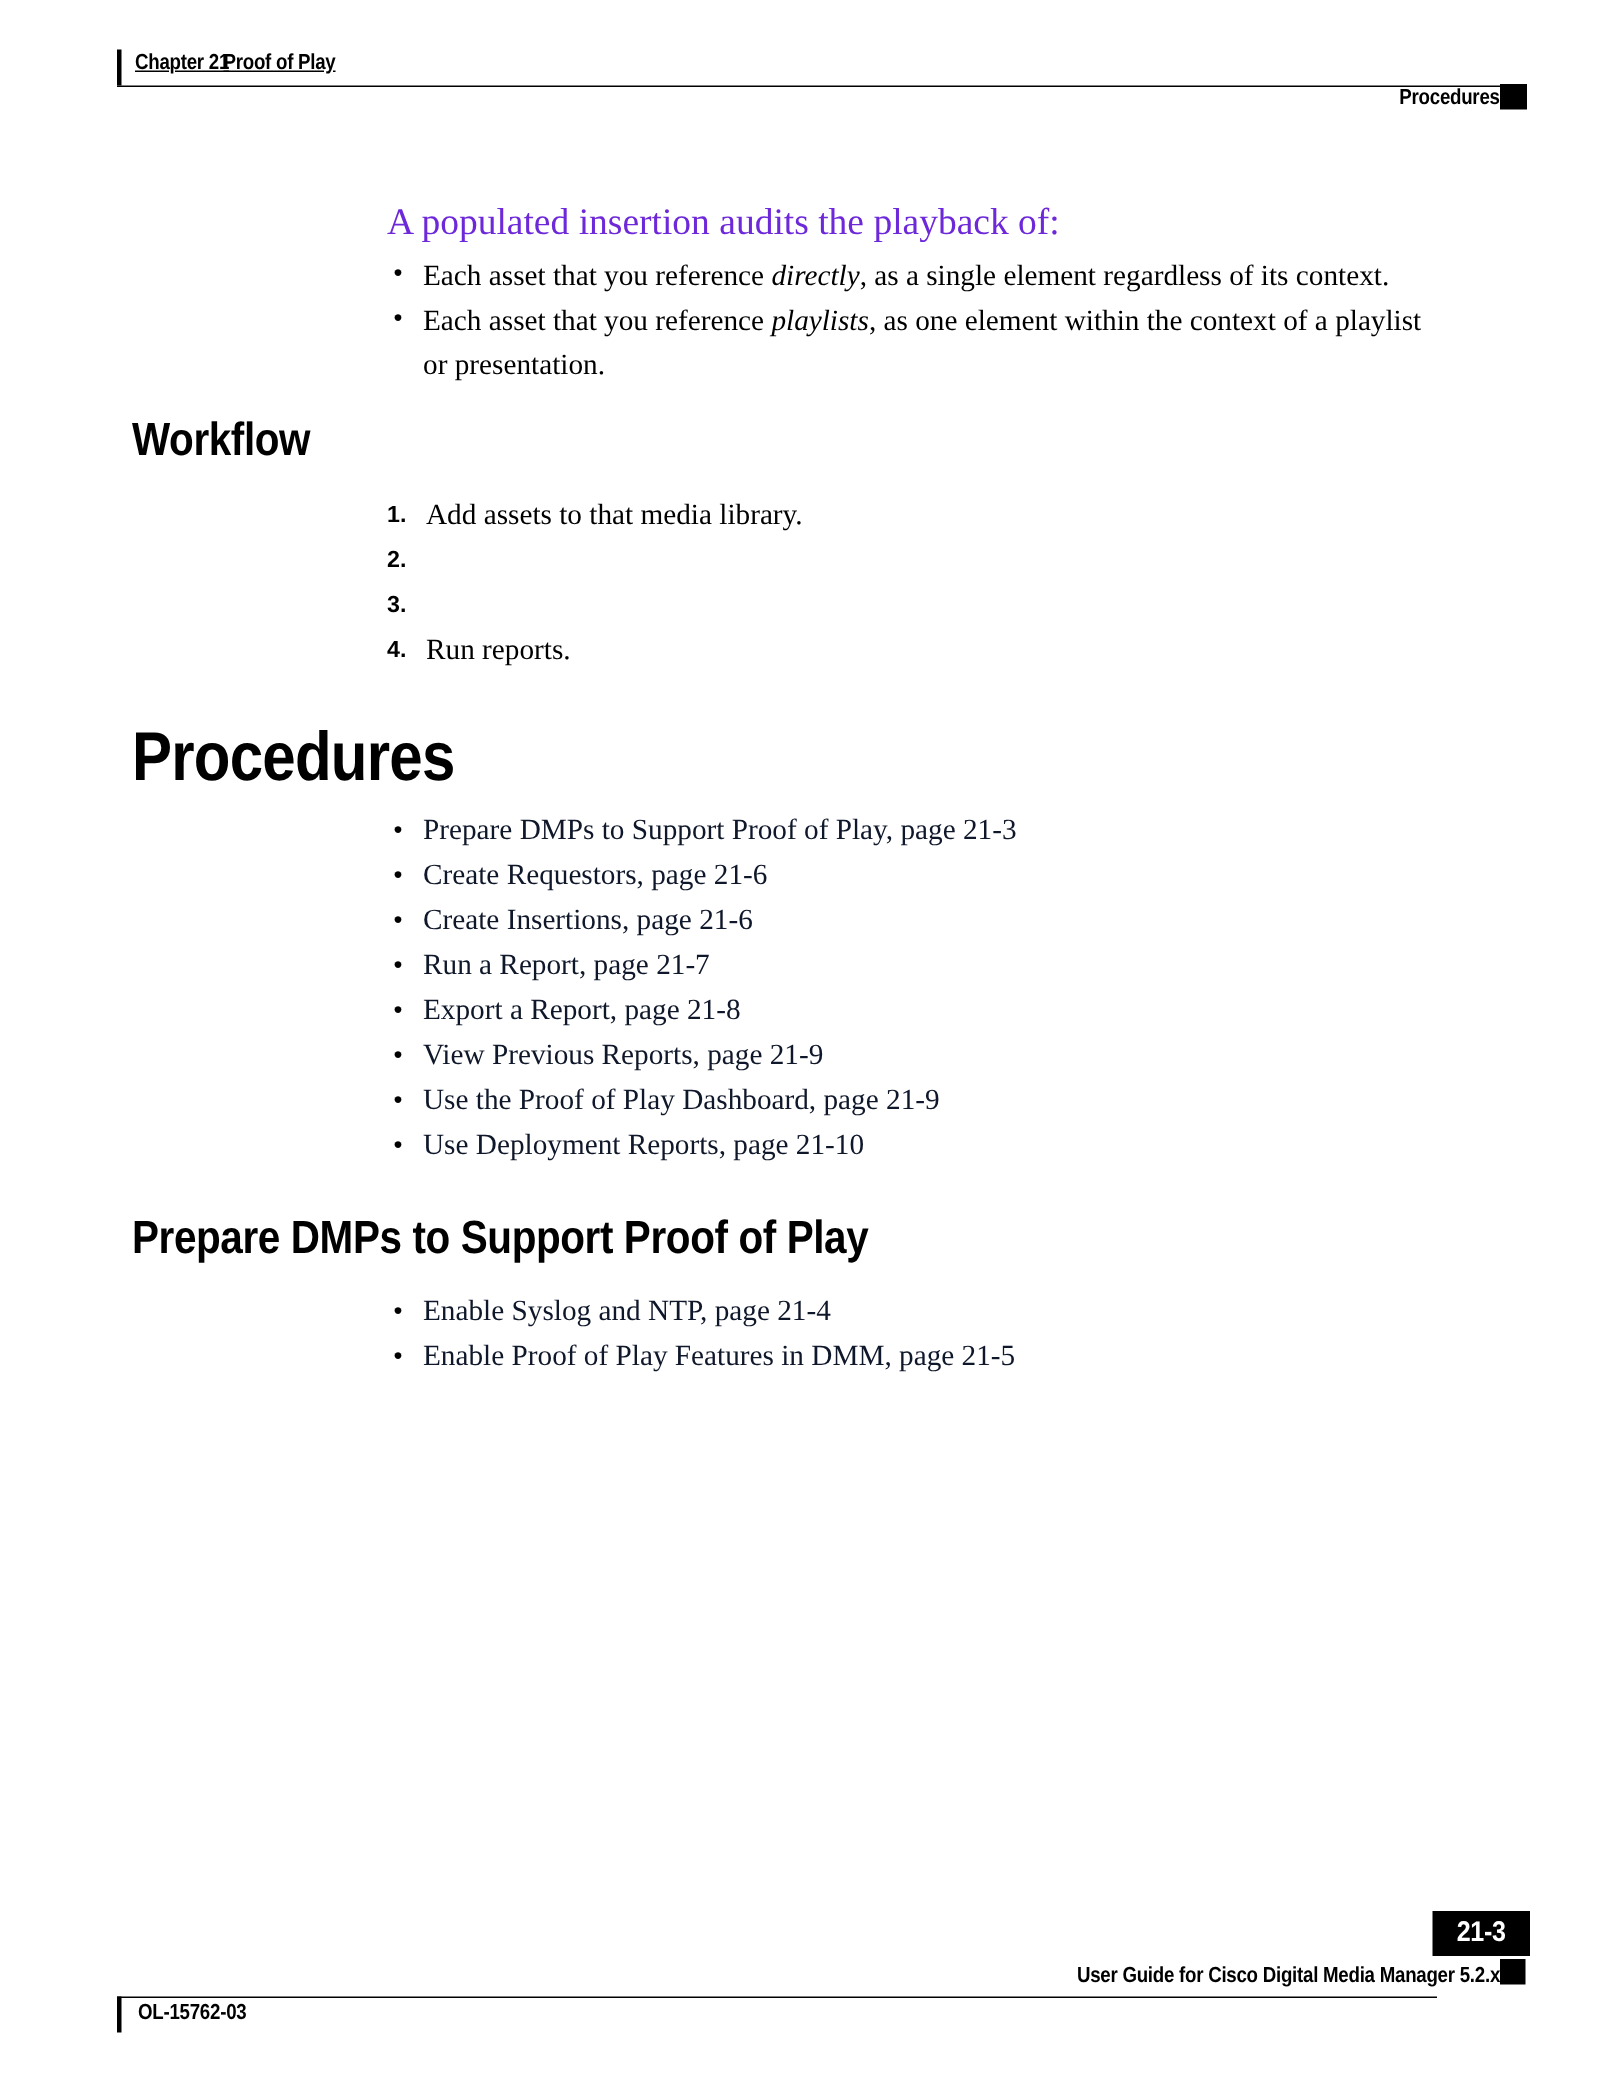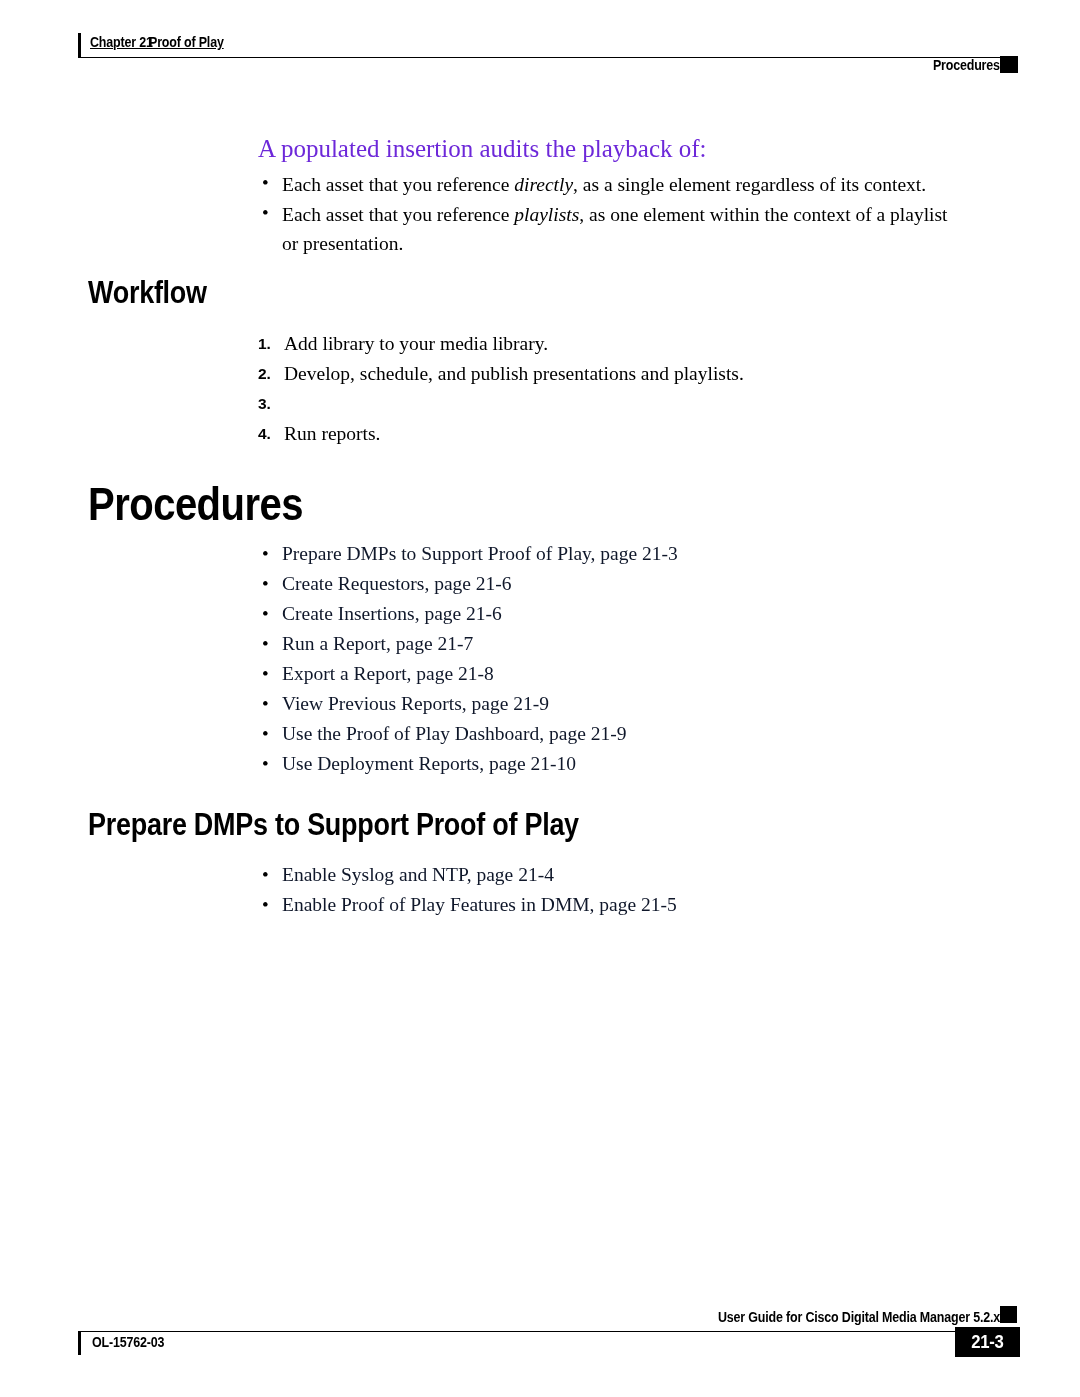--- a/index.html
+++ b/index.html
@@ -236,21 +236,21 @@
     font-weight: bold;
     font-size: 14.5px;
     letter-spacing: -0.2px;
     transform: scaleX(0.86);
     transform-origin: left top;
     white-space: nowrap;
   }
   .ftr-pagebox {
     position: absolute;
     left: 955px;
-    top: 1327px;
+    top: 1274px;
     width: 65px;
     height: 30px;
     background: #000;
     color: #fff;
     display: flex;
     align-items: center;
     justify-content: center;
   }
   .ftr-pagenum {
     font-family: "Liberation Sans Narrow", "Liberation Sans", "DejaVu Sans", sans-serif;
@@ -288,25 +288,24 @@
 
     <div class="bullet-row" style="left:262px; top:200px; width:690px;">
       <span class="bullet-mark">•</span>
       <span class="bullet-text"><span>Each asset that you reference </span><em class="it">playlists</em><span>, as one element within the context of a playlist or presentation.</span></span>
     </div>
 
     <div class="h2" style="left:88px; top:275px;">Workflow</div>
 
     <div class="num-row" style="left:258px; top:330px; width:700px;">
       <span class="num-mark">1.</span>
-      <span class="num-text">Add library to your media library.</span>
+      <span class="num-text">Add assets to that media library.</span>
     </div>
     <div class="num-row" style="left:258px; top:360px; width:700px;">
       <span class="num-mark">2.</span>
-      <span class="num-text">Develop, schedule, and publish presentations and playlists.</span>
     </div>
     <div class="num-row" style="left:258px; top:390px; width:700px;">
       <span class="num-mark">3.</span>
     </div>
     <div class="num-row" style="left:258px; top:420px; width:700px;">
       <span class="num-mark">4.</span>
       <span class="num-text">Run reports.</span>
     </div>
 
     <div class="h1" style="left:88px; top:477px;">Procedures</div>

